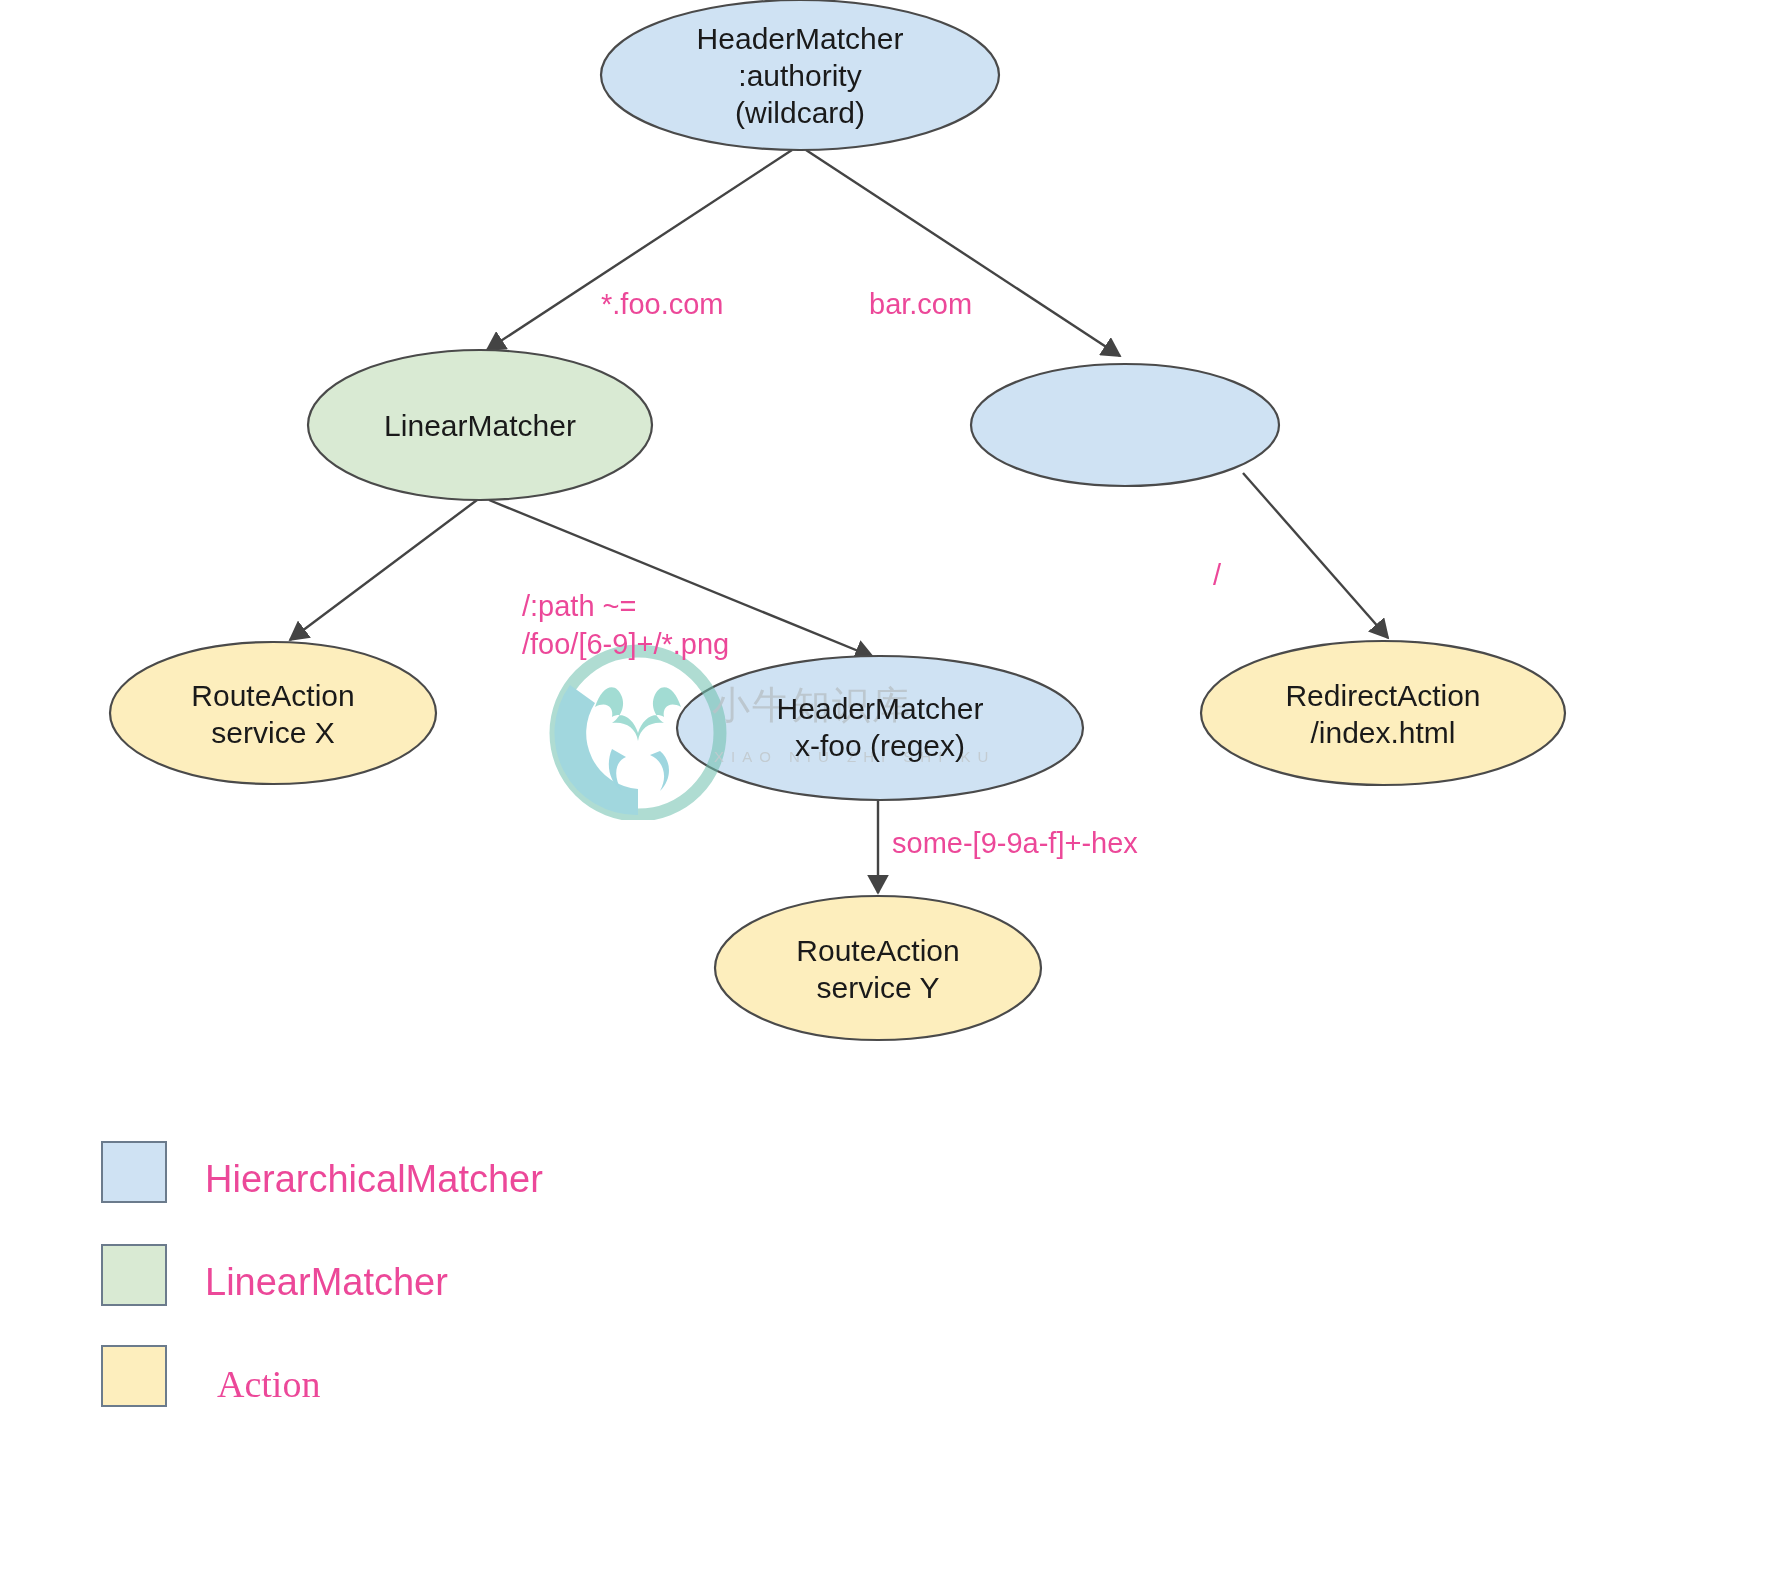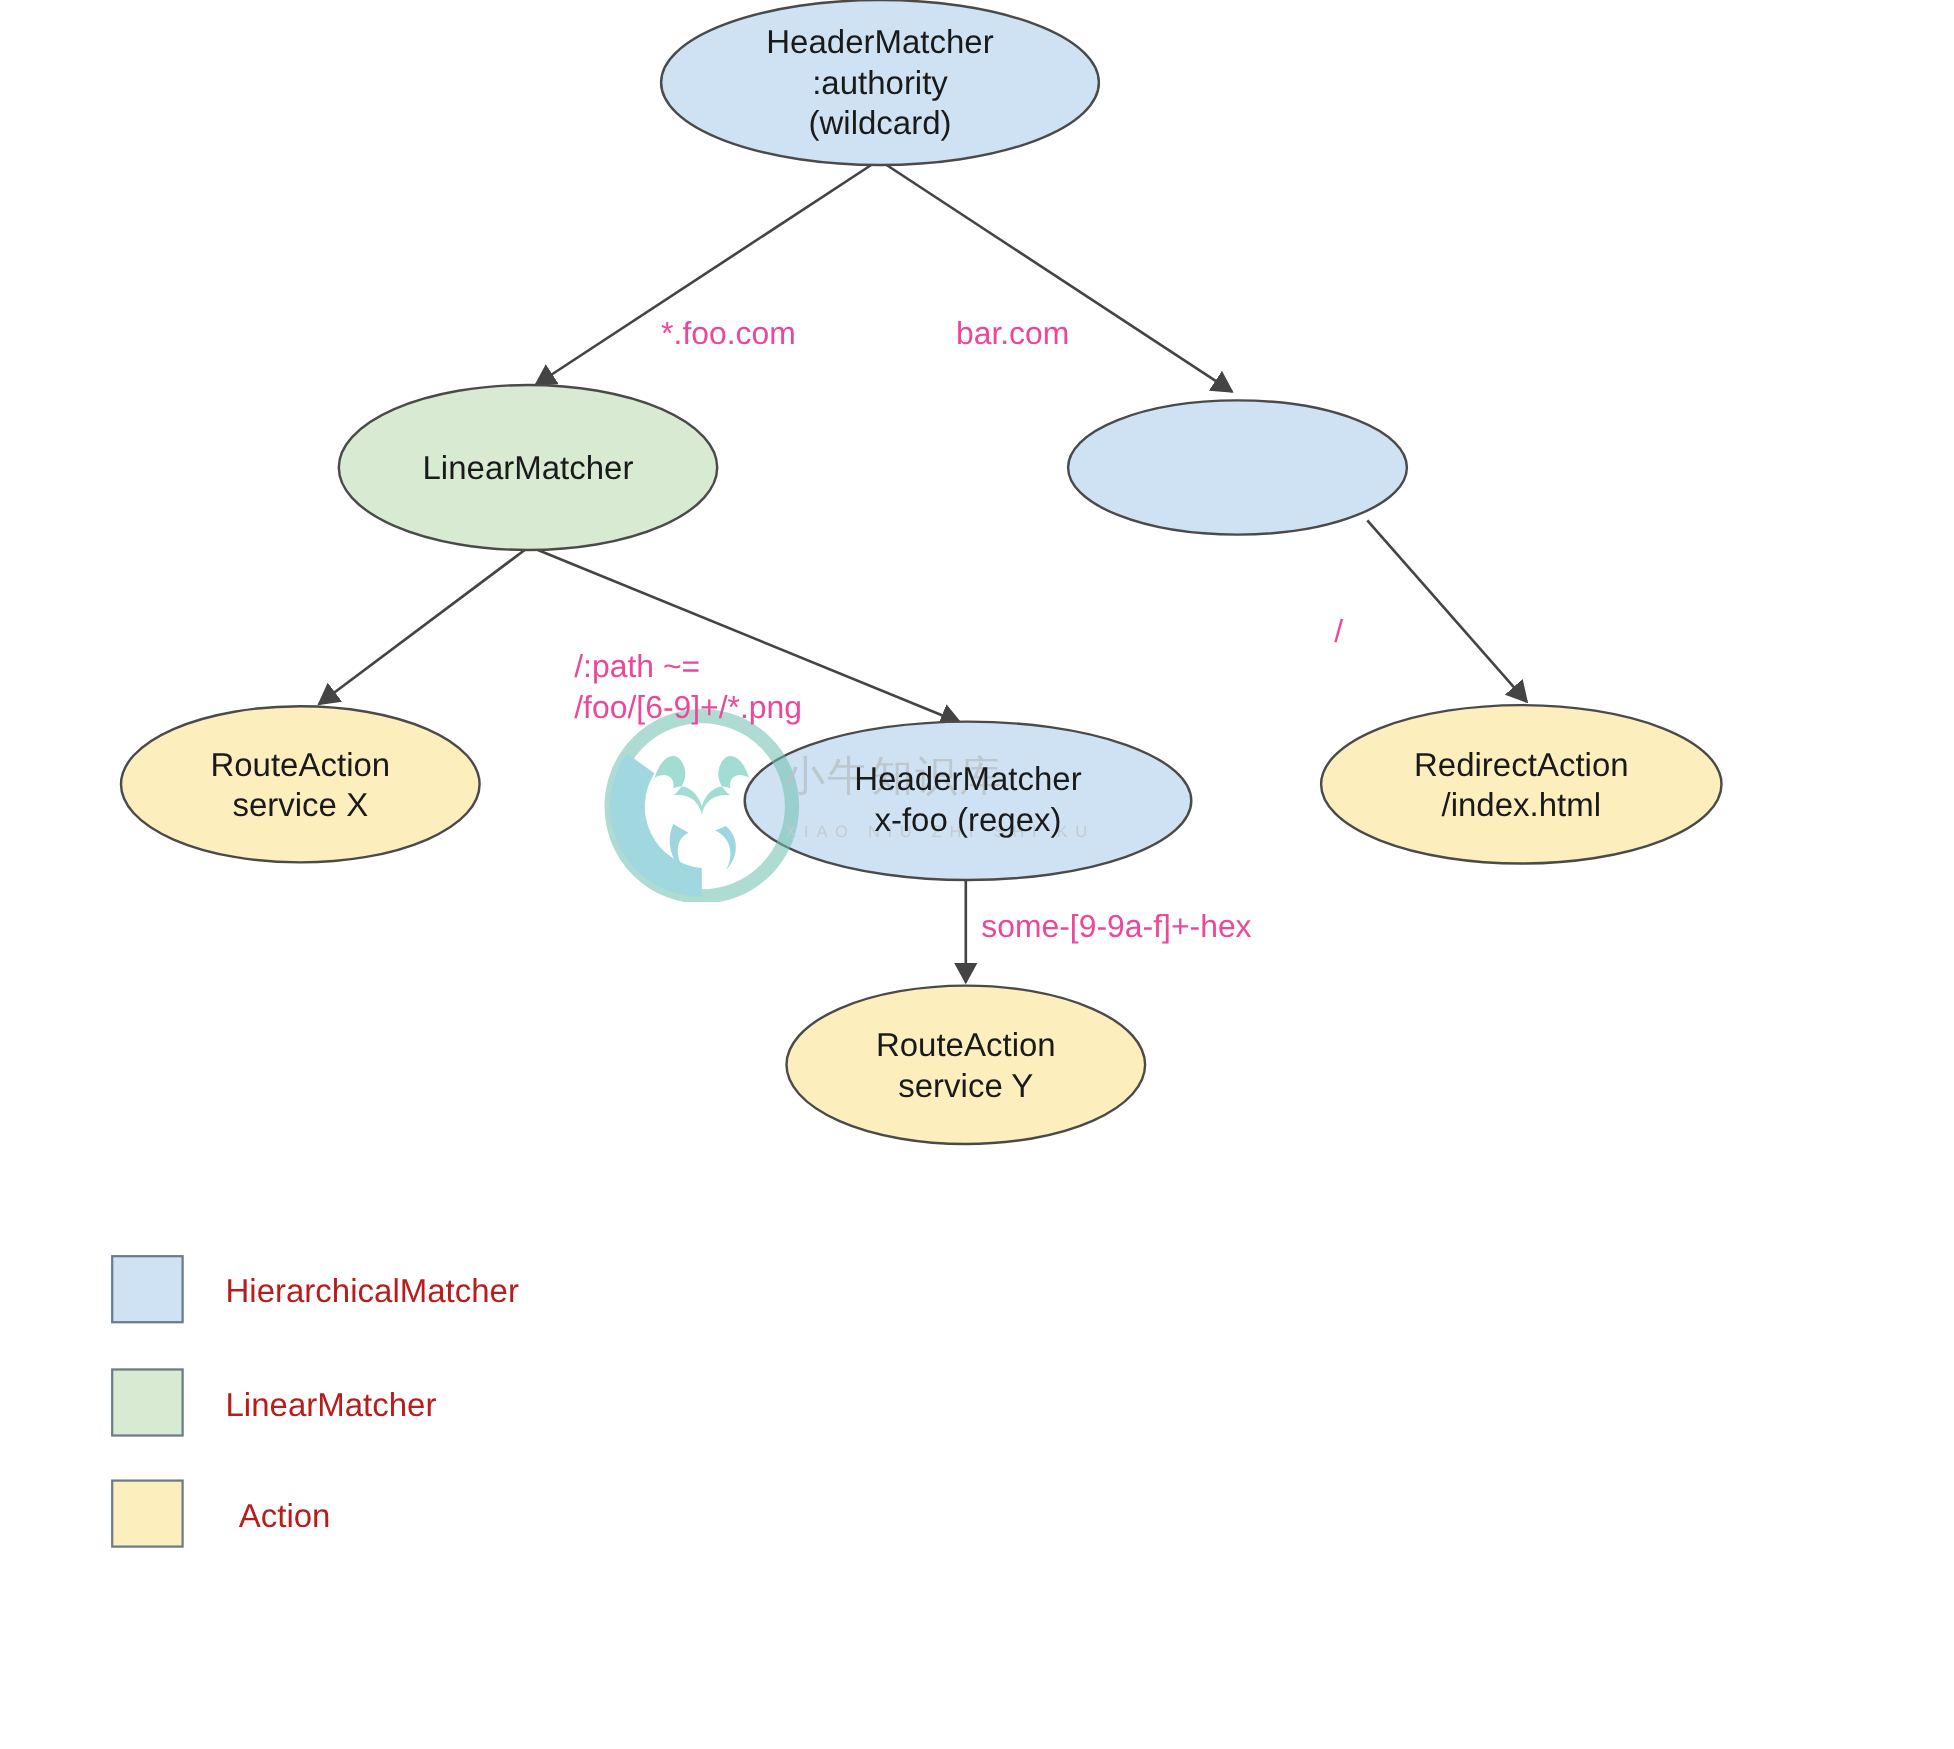--- a/index.html
+++ b/index.html
@@ -45,22 +45,22 @@
   }
   .legend-swatch {
     position: absolute;
     width: 66px;
     height: 62px;
     border: 2px solid #6b7b8c;
     box-sizing: border-box;
   }
   .legend-label {
     position: absolute;
-    font-size: 30px;
-    color: #b91c1c;
+    font-size: 38px;
+    color: #ec4899;
     white-space: pre;
   }
   
   #watermark {
     position: absolute;
     left: 530px;
     top: 640px;
     width: 520px;
     height: 180px;
     pointer-events: none;
@@ -182,16 +182,16 @@
   <div class="edge-label" style="left:892px; top:824px;">some-[9-9a-f]+-hex</div>
 
   <div>
     <div class="legend-swatch" style="left:101px; top:1141px; background:#cfe2f3;"></div>
     <div class="legend-label" style="left:205px; top:1158px;">HierarchicalMatcher</div>
 
     <div class="legend-swatch" style="left:101px; top:1244px; background:#d9ead3;"></div>
     <div class="legend-label" style="left:205px; top:1261px;">LinearMatcher</div>
 
     <div class="legend-swatch" style="left:101px; top:1345px; background:#fdeebd;"></div>
-    <div class="legend-label" style="left:217px; top:1362px;">Action</div>
+    <div class="legend-label" style="left:217px; top:1362px;font-family:Liberation Serif, serif;">Action</div>
   </div>
 
 </div>
 
 </body></html>

